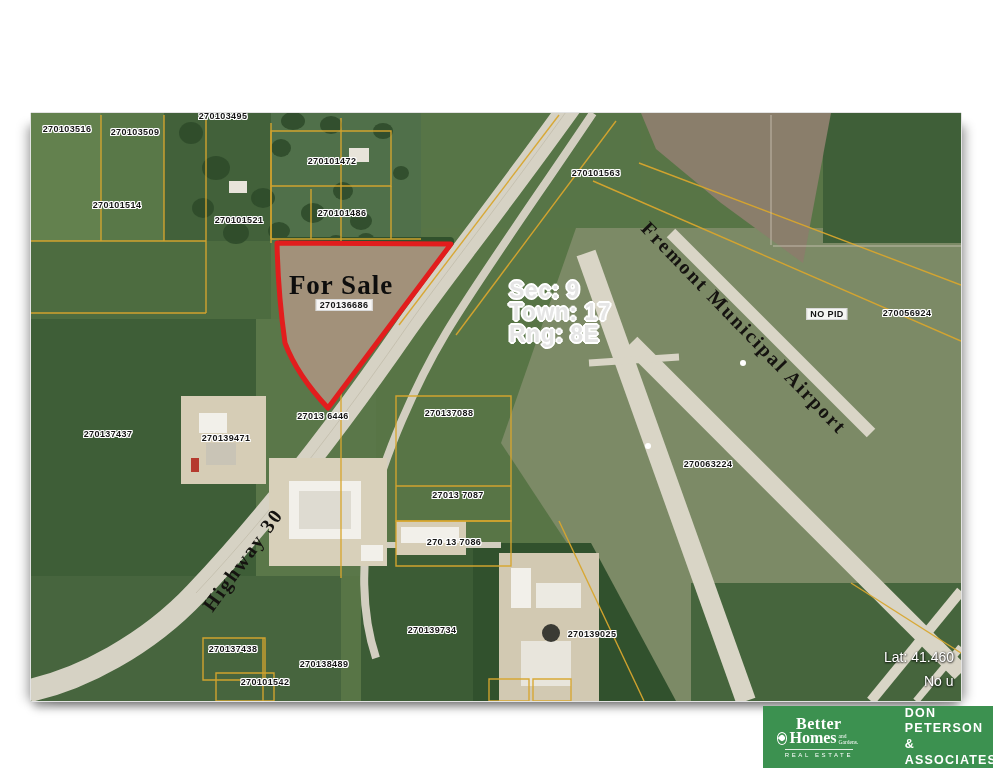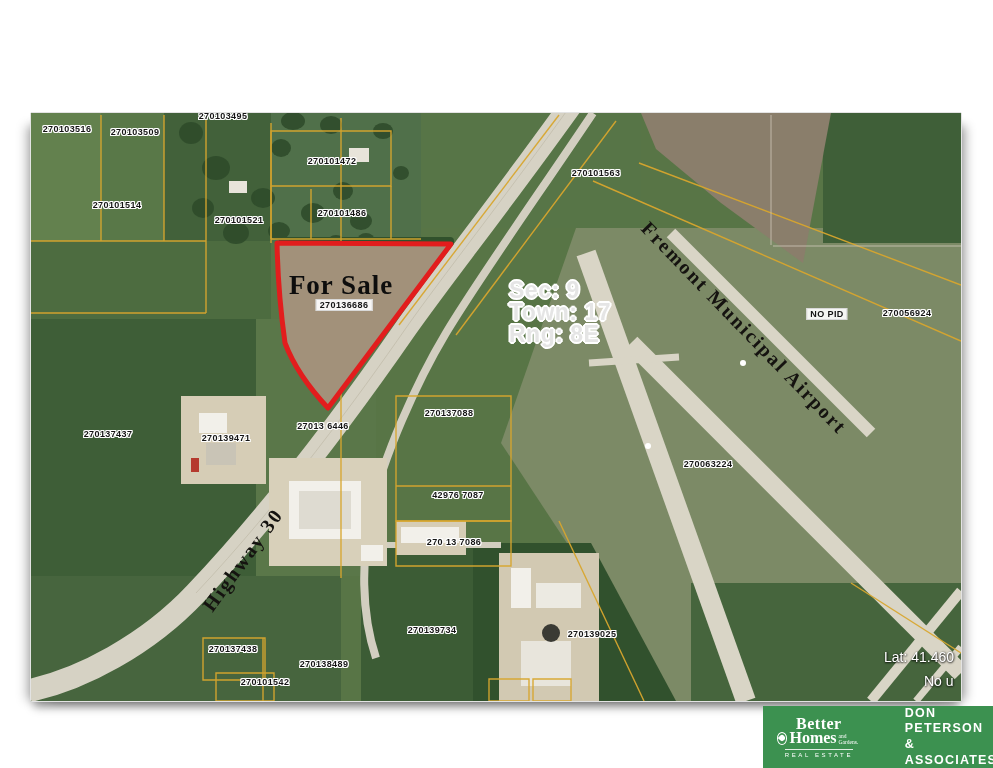--- a/index.html
+++ b/index.html
@@ -202,24 +202,24 @@
         <div class="parcel-label" style="left: 301px; top: 48px;">270101472</div>
         <div class="parcel-label" style="left: 86px; top: 92px;">270101514</div>
         <div class="parcel-label" style="left: 208px; top: 107px;">270101521</div>
         <div class="parcel-label" style="left: 311px; top: 100px;">270101486</div>
         <div class="parcel-label" style="left: 565px; top: 60px;">270101563</div>
         <div class="parcel-label pill" style="left: 313px; top: 192px;">270136686</div>
         <div class="parcel-label pill" style="left: 796px; top: 201px;">NO PID</div>
         <div class="parcel-label" style="left: 876px; top: 200px;">270056924</div>
         <div class="parcel-label" style="left: 77px; top: 321px;">270137437</div>
         <div class="parcel-label" style="left: 195px; top: 325px;">270139471</div>
-        <div class="parcel-label" style="left: 292px; top: 313px; text-align: right;">27013 6446</div>
+        <div class="parcel-label" style="left: 292px; top: 303px; text-align: right;">27013 6446</div>
         <div class="parcel-label" style="left: 418px; top: 300px;">270137088</div>
         <div class="parcel-label" style="left: 677px; top: 351px;">270063224</div>
-        <div class="parcel-label" style="left: 427px; top: 382px;">42976 7087</div>
+        <div class="parcel-label" style="left: 427px; top: 382px;">27013 7087</div>
         <div class="parcel-label" style="left: 423px; top: 429px;">270 13 7086</div>
         <div class="parcel-label" style="left: 401px; top: 517px;">270139734</div>
         <div class="parcel-label" style="left: 561px; top: 521px;">270139025</div>
         <div class="parcel-label" style="left: 202px; top: 536px;">270137438</div>
         <div class="parcel-label" style="left: 293px; top: 551px;">270138489</div>
         <div class="parcel-label" style="left: 210px; top: 569px; padding-left: 48px;">270101542</div>
       </div>
   </div>
 
   <div class="logo">

